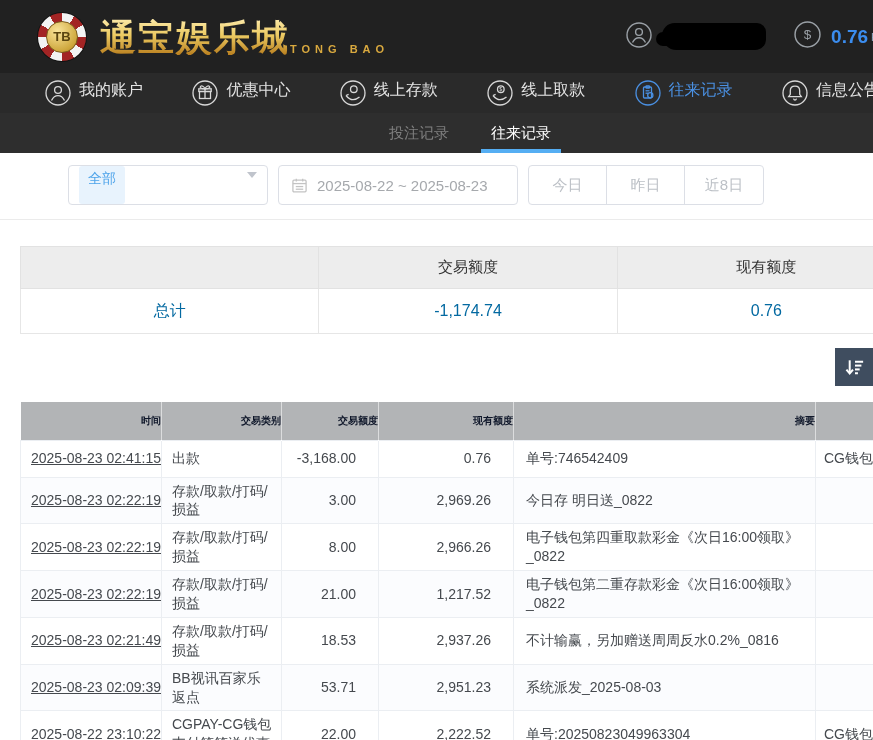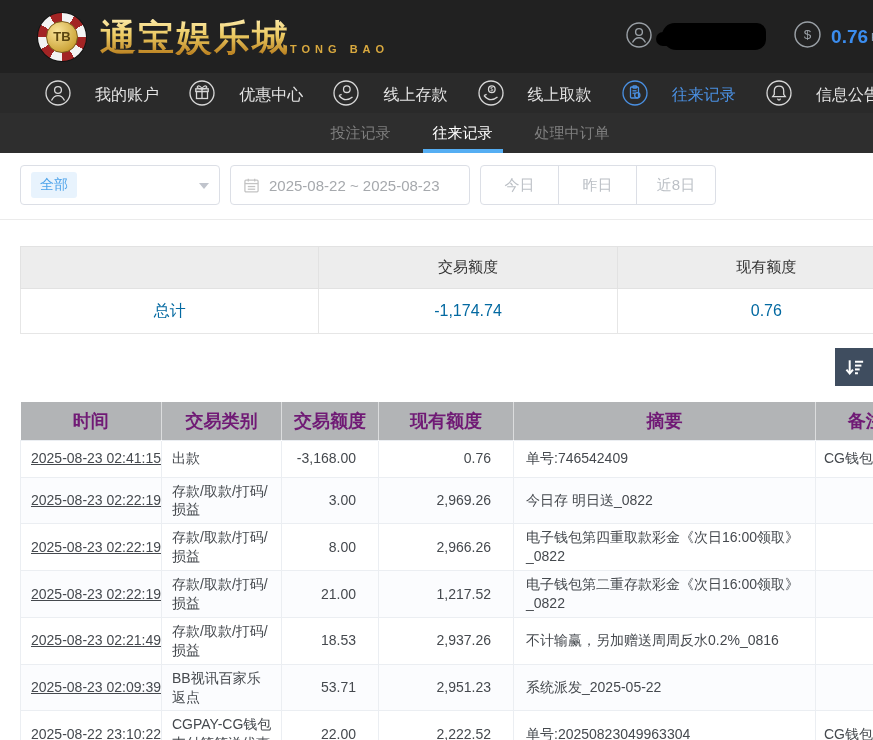--- a/index.html
+++ b/index.html
@@ -26,34 +26,34 @@
   .avatar-ic { color:#9aa0a6; cursor:pointer; }
   .redacted { width:104px; height:27px; background:#000; border-radius:14px 10px 12px 16px; margin:0 28px 0 10px; position:relative; }
   .redacted::after { content:""; position:absolute; left:-6px; top:9px; width:30px; height:14px; background:#000; border-radius:8px; }
   .coin-ic { color:#9aa0a6; cursor:pointer; }
   .balance { color:#3b8def; font-size:19px; font-weight:600; margin-left:10px; cursor:pointer; }
   .currency { color:#8fa6bd; font-size:11px; margin-left:3px; }
 
   
   .mainnav { height:40px; background:#2a2a2a; display:flex; align-items:center; justify-content:space-between;
              width:960px; padding:0 80px 0 45px; }
-  .nav-item { display:flex; align-items:flex-end; gap:24px; color:#e3e3e3; font-size:16px; cursor:pointer; white-space:nowrap; }
+  .nav-item { display:flex; align-items:flex-start; gap:8px; color:#e3e3e3; font-size:16px; cursor:pointer; white-space:nowrap; }
   .nav-item svg { color:#d8d8d8; }
   .nav-item.active, .nav-item.active svg { color:#4a90e2; }
 
   
   .subtabs { height:40px; background:#2e2e2e; width:940px; display:flex; justify-content:center; gap:34px; }
   .subtab { line-height:40px; font-size:15px; color:#7f7f7f; cursor:pointer; position:relative; padding:0 4px; white-space:nowrap; }
   .subtab.active { color:#ffffff; }
   .subtab.active::after { content:""; position:absolute; left:-6px; right:-6px; bottom:0; height:4px; background:#55aef3; }
 
   
   .filters { display:flex; align-items:center; padding:12px 20px 14px; border-bottom:1px solid #ebebeb; }
-  .select { width:200px; height:40px; border:1px solid #dcdfe6; border-radius:4px; display:flex; align-items:center;
-            justify-content:space-between; padding:0 10px; cursor:pointer; background:#fff; }
+  .select { width:200px; height:40px; border:1px solid #dcdfe6; border-radius:4px; display:flex; 
+            justify-content:space-between; padding:0 10px; cursor:pointer; background:#fff;margin-left:48px; }
   .tag { background:#e8f3fd; color:#4da3ea; font-size:14px; padding:4px 9px; border-radius:3px; }
   .caret { width:0; height:0; border:5px solid transparent; border-top:6px solid #c0c4cc; margin-top:6px; }
   .date { width:240px; height:40px; border:1px solid #dcdfe6; border-radius:4px; display:flex; align-items:center; gap:9px;
           padding:0 12px; margin-left:10px; color:#a6a9ad; font-size:15px; cursor:pointer; background:#fff; white-space:nowrap; }
   .quick { display:flex; border:1px solid #dcdfe6; border-radius:4px; height:40px; margin-left:10px; overflow:hidden; background:#fff; }
   .quick-btn { width:78px; text-align:center; line-height:38px; color:#bcc0c6; font-size:15px; cursor:pointer; border-right:1px solid #dcdfe6; }
   .quick-btn:last-child { border-right:none; }
   .query { width:80px; height:40px; background:#55aef3; color:#fff; border:none; border-radius:4px; font-size:15px;
            margin-left:10px; cursor:pointer; }
 
@@ -64,21 +64,21 @@
   .summary .sum-head td { height:42px; background:#ededed; color:#333; font-size:15px; border-color:#e2e2e2; }
   .summary .sum-body td { height:45px; background:#fff; color:#0369a1; font-size:16px; }
 
   
   .sort-row { display:flex; justify-content:flex-end; margin-top:14px; }
   .sort-btn { width:38px; height:38px; background:#3f4d5f; border:none; display:flex; align-items:center; justify-content:center; cursor:pointer; }
 
   
   .records { margin:16px 0 0 20px; }
   .records table { border-collapse:collapse; table-layout:fixed; width:895px; }
-  .records th { height:38px; background:#b2b4b6; color:#701a75; font-weight:bold; font-size:18px; text-align:center;
+  .records th { height:38px; background:#b2b4b6; color:#0f172a; font-weight:bold; font-size:10px; text-align:right;
                 border-right:1px solid rgba(255,255,255,.55); }
   .records th:last-child { border-right:none; }
   .records td { border:1px solid #ebeef2; font-size:14px; color:#45494e; padding:4px 8px; height:37px; line-height:1.35; }
   .records tbody tr:nth-child(even) td { background:#fbfcfe; }
   .c-time { font-size:13.5px; white-space:nowrap; padding-left:10px !important;text-decoration:underline; }
   .c-type { padding-left:10px !important; }
   .c-amount, .c-balance { text-align:right; padding-right:22px !important; }
   .c-summary { padding-left:12px !important; }
   .c-remark { padding-left:8px !important; }
 </style>
@@ -173,21 +173,20 @@
         <path d="M13 6.2c-2.9 0-4.7 2.1-4.7 4.8v3.4l-1.6 2.2h12.6l-1.6-2.2V11c0-2.7-1.8-4.8-4.7-4.8z"></path>
         <path d="M11.5 18.6c.3.9.8 1.4 1.5 1.4s1.2-.5 1.5-1.4"></path>
       </svg>
       <span>信息公告</span>
     </div>
   </nav>
 
   <div class="subtabs">
     <div class="subtab">投注记录</div>
     <div class="subtab active">往来记录</div>
-    <div class="subtab">处理中订单</div>
   </div>
 
   <section class="filters">
     <div class="select">
       <span class="tag">全部</span>
       <span class="caret"></span>
     </div>
     <div class="date">
       <svg viewBox="0 0 16 16" width="17" height="17" fill="none" stroke="#c3c3c3" stroke-width="1.2">
         <rect x="1.8" y="3" width="12.4" height="11" rx="1"></rect>
@@ -301,21 +300,21 @@
             <td class="c-balance">2,937.26</td>
             <td class="c-summary">不计输赢，另加赠送周周反水0.2%_0816</td>
             <td class="c-remark"></td>
           </tr>
 
           <tr>
             <td class="c-time">2025-08-23 02:09:39</td>
             <td class="c-type">BB视讯百家乐返点</td>
             <td class="c-amount">53.71</td>
             <td class="c-balance">2,951.23</td>
-            <td class="c-summary">系统派发_2025-05-22</td>
+            <td class="c-summary">系统派发_2025-08-03</td>
             <td class="c-remark"></td>
           </tr>
 
           <tr>
             <td class="c-time">2025-08-22 23:10:22</td>
             <td class="c-type">CGPAY-CG钱包支付笔笔送优惠</td>
             <td class="c-amount">22.00</td>
             <td class="c-balance">2,222.52</td>
             <td class="c-summary">单号:20250823049963304</td>
             <td class="c-remark">CG钱包</td>

